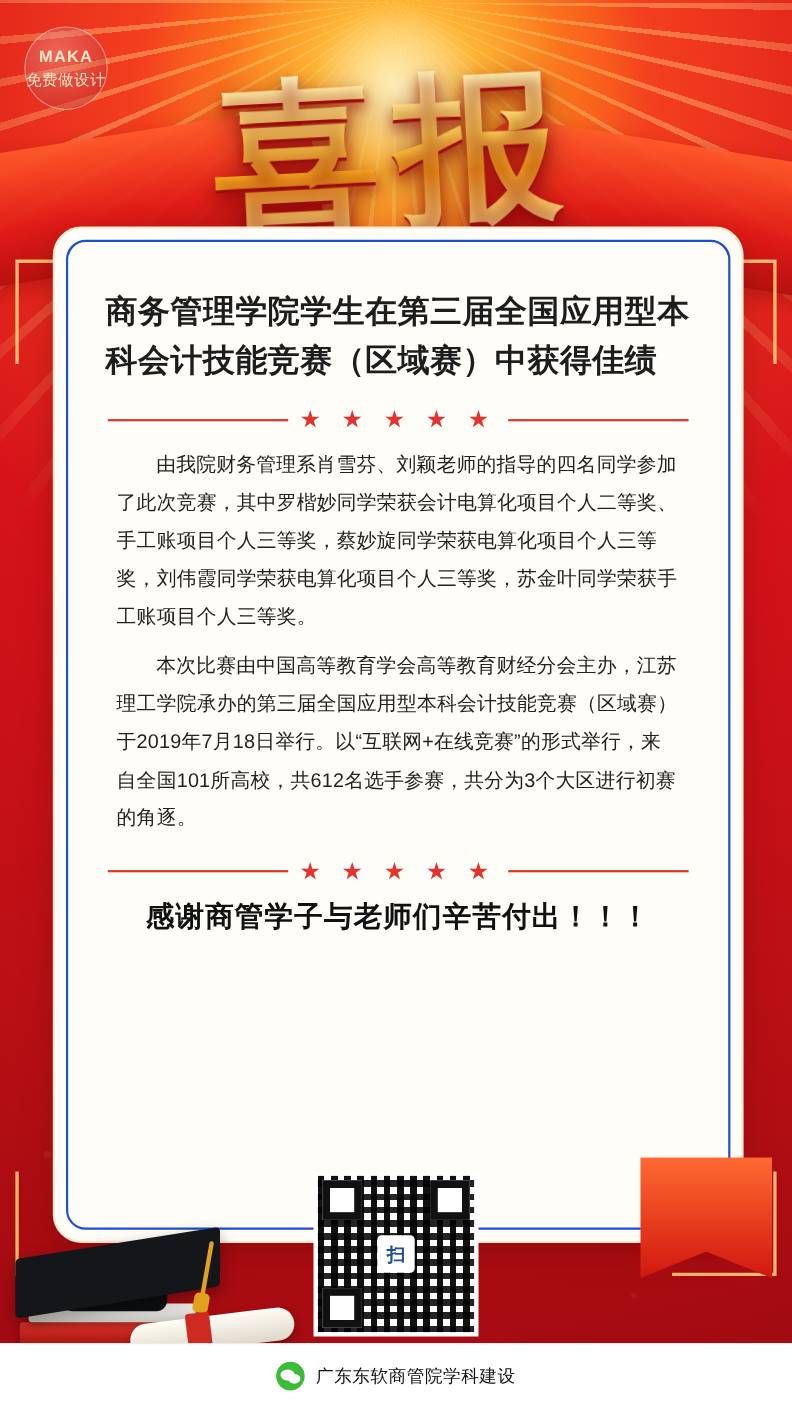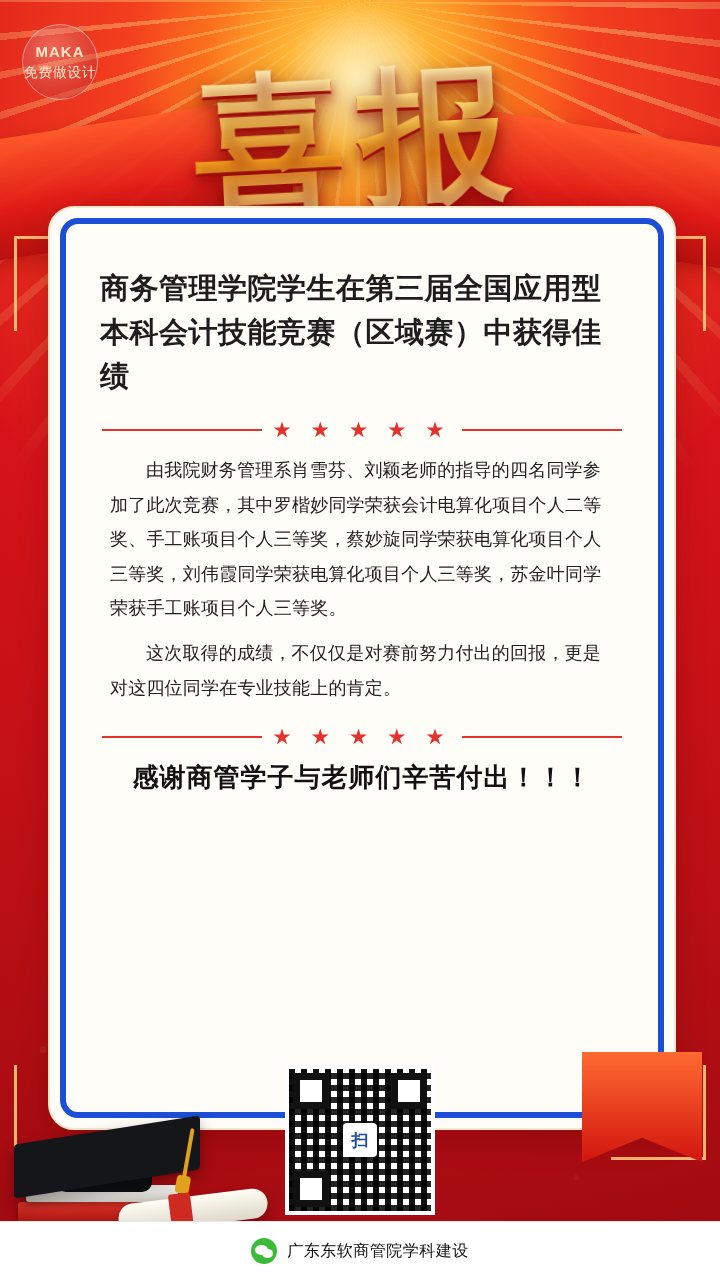--- a/index.html
+++ b/index.html
@@ -143,21 +143,21 @@
     height: 920px;
     background: #fffdf8;
     border-radius: 26px;
     box-shadow: 0 10px 30px rgba(100,0,0,.30);
     border: 2px solid #f6e7cf;
   }
   .card-inner {
     position: absolute;
     inset: 10px;
     border-radius: 18px;
-    border: 6px solid #1d4ed8;
+    border: 2px solid #1d4ed8;
     padding: 42px 34px 0 34px;
     box-sizing: border-box;
     overflow: hidden;
   }
   .card-title {
     font-size: 29px;
     line-height: 1.52;
     font-weight: bold;
     color: #1d1d1d;
     letter-spacing: .5px;
@@ -391,21 +391,21 @@
       <h1 class="card-title">商务管理学院学生在第三届全国应用型本科会计技能竞赛（区域赛）中获得佳绩</h1>
 
       <div class="divider">
         <span class="line"></span>
         <span class="stars">★ ★ ★ ★ ★</span>
         <span class="line"></span>
       </div>
 
       <div class="body-text">
         <p>由我院财务管理系肖雪芬、刘颖老师的指导的四名同学参加了此次竞赛，其中罗楷妙同学荣获会计电算化项目个人二等奖、手工账项目个人三等奖，蔡妙旋同学荣获电算化项目个人三等奖，刘伟霞同学荣获电算化项目个人三等奖，苏金叶同学荣获手工账项目个人三等奖。</p>
-        <p>这次取得的成绩，不仅仅是对赛前努力付出的回报，更是对这四位同学在专业技能上的肯定。</p>
+        <p>本次比赛由中国高等教育学会高等教育财经分会主办，江苏理工学院承办的第三届全国应用型本科会计技能竞赛（区域赛）于2019年7月18日举行。以“互联网+在线竞赛”的形式举行，来自全国101所高校，共612名选手参赛，共分为3个大区进行初赛的角逐。</p>
       </div>
 
       <div class="divider">
         <span class="line"></span>
         <span class="stars">★ ★ ★ ★ ★</span>
         <span class="line"></span>
       </div>
 
       <div class="thanks">感谢商管学子与老师们辛苦付出！！！</div>
     </div>

